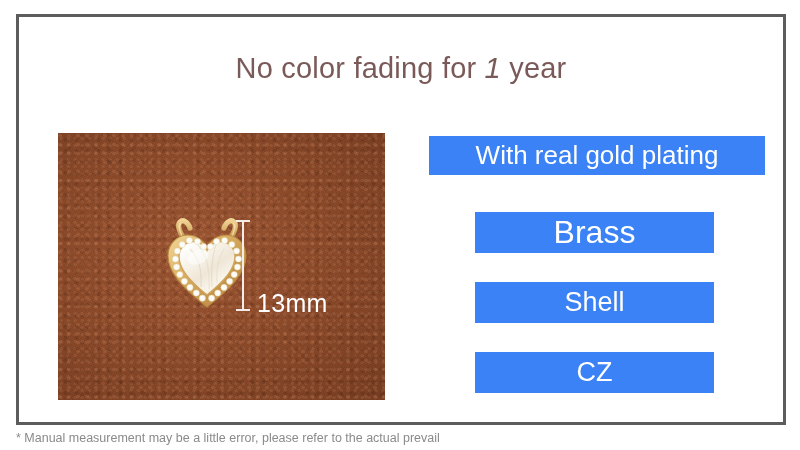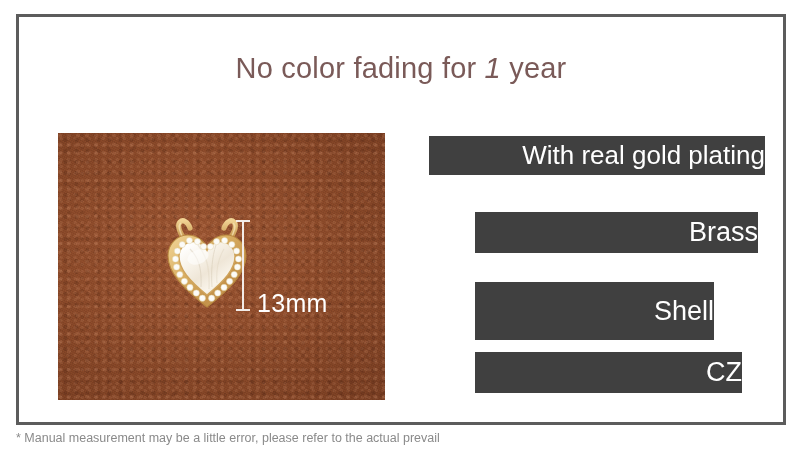--- a/index.html
+++ b/index.html
@@ -113,48 +113,46 @@
     font-size: 25px;
     color: #ffffff;
     white-space: nowrap;
     letter-spacing: .3px;
     margin-top: 41px;
   }
 
   
   .spec-bar {
     position: absolute;
-    background: #404040;
+    background: #3b82f6;
     color: #ffffff;
     display: flex;
     align-items: center;
-    justify-content: flex-end;
+    justify-content: center;
     white-space: nowrap;
   }
   #spec-0 {
     left: 429px;  top: 136px;
     width: 336px; height: 39px;
     font-size: 26px;
   }
   #spec-1 {
     left: 475px;  top: 212px;
     width: 239px; height: 41px;
-    font-size: 27px;
-    padding-left: 44px;
+    font-size: 32px;
   }
   #spec-2 {
     left: 475px;  top: 282px;
-    width: 239px; height: 58px;
+    width: 239px; height: 41px;
     font-size: 27px;
   }
   #spec-3 {
     left: 475px;  top: 352px;
     width: 239px; height: 41px;
     font-size: 27px;
-    padding-left: 28px;
   }
 
   
   #footer-note {
     position: absolute;
     left: 16px;
     top: 431px;
     font-size: 12.5px;
     color: #8a8a8a;
     white-space: nowrap;

